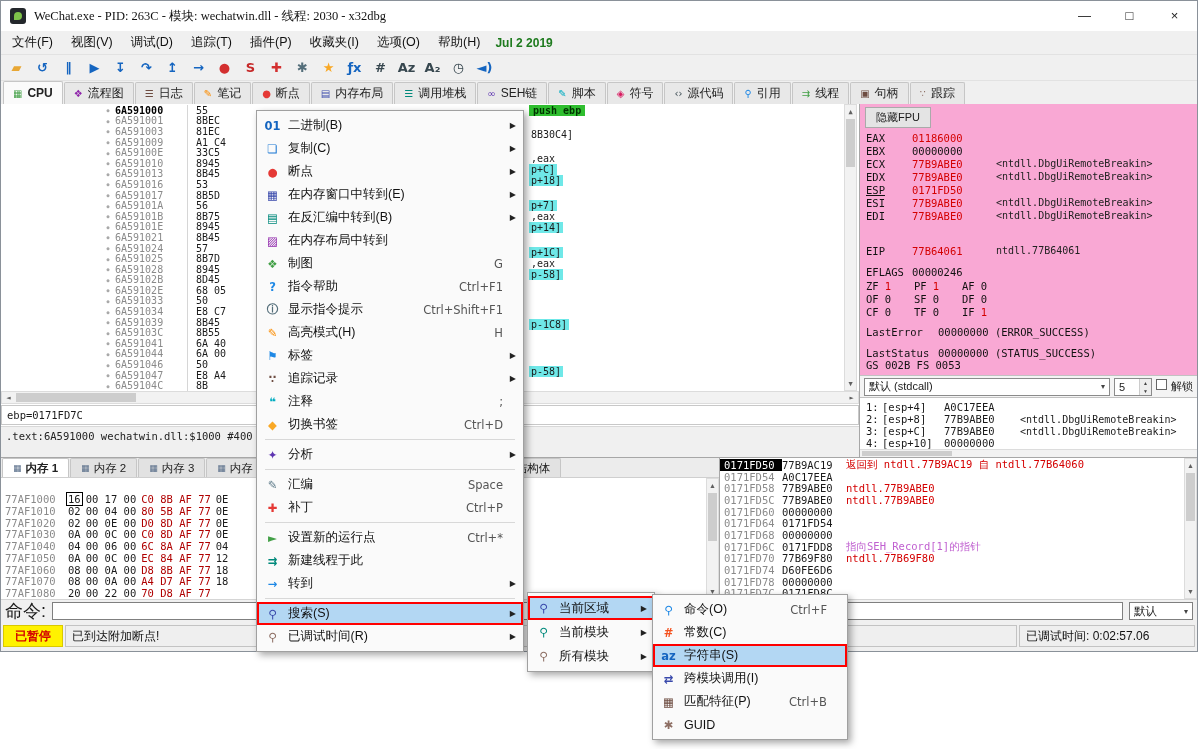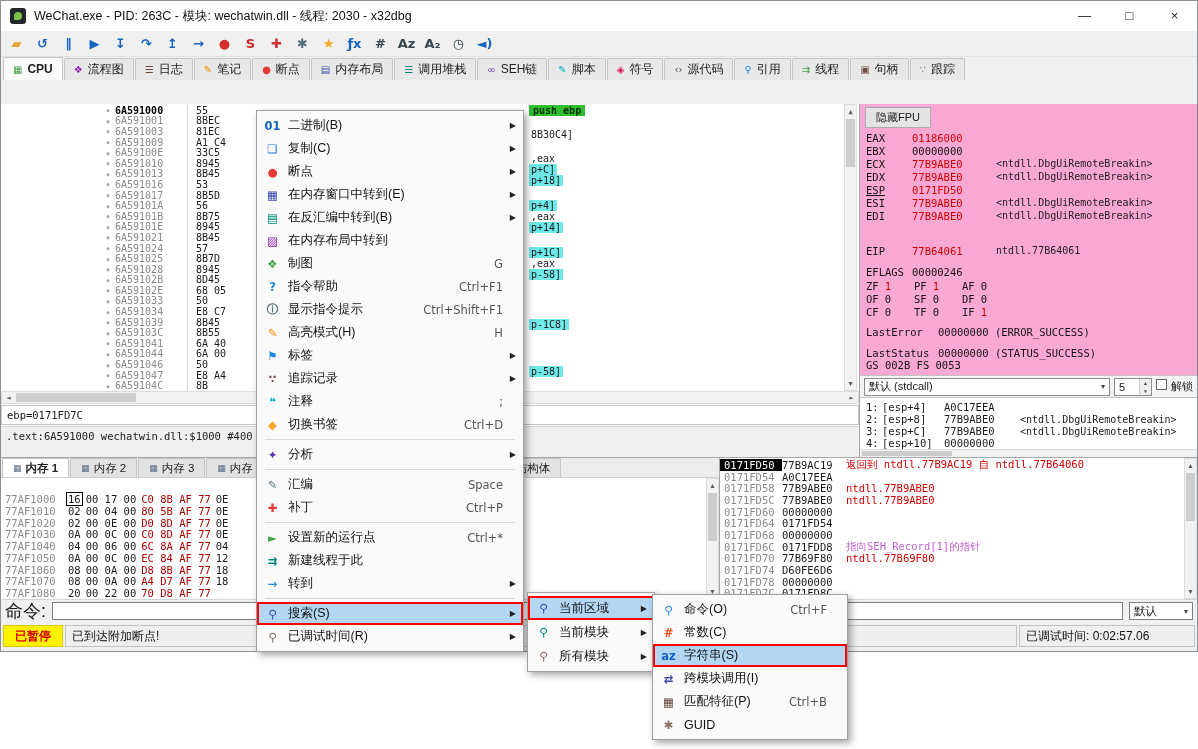--- a/index.html
+++ b/index.html
@@ -5,21 +5,21 @@
 *{margin:0;padding:0;box-sizing:border-box;}
 html,body{width:1198px;height:749px;}
 body{font-family:"Liberation Sans","DejaVu Sans",sans-serif;background:#ffffff;position:relative;overflow:hidden;font-size:12px;color:#1a1a1a;}
 .mono{font-family:"DejaVu Sans Mono",monospace;}
 .window{position:absolute;left:0;top:0;width:1198px;height:652px;background:#f0f0f0;border:1px solid #8a9199;}
 
 
 .titlebar{height:30px;background:#fff;display:flex;align-items:center;padding-left:9px;}
 .app-icon{width:16px;height:16px;background:#23272b;border-radius:3px;margin-right:8px;position:relative;flex:none;}
 .app-icon::after{content:"";position:absolute;left:4px;top:4px;width:8px;height:8px;background:#7ec24a;border-radius:50% 50% 50% 0;}
-.title-text{font-size:12.5px;color:#111;}
+.title-text{font-size:12.5px;color:#111;font-family:Liberation Serif, serif;}
 .win-btns{margin-left:auto;display:flex;height:30px;}
 .win-btn{width:45px;text-align:center;line-height:30px;font-size:13px;color:#222;}
 
 
 .menubar{height:24px;display:flex;align-items:center;background:#f0f0f0;padding-left:2px;border-bottom:1px solid #e2e2e2;}
 .menus{display:flex;}
 .menu-item{padding:3px 9px;font-size:12.5px;color:#111;}
 .build-date{color:var(--build_date_green);font-size:12px;margin-left:6px;font-weight:bold;}
 
 
@@ -160,20 +160,40 @@
   <div class="titlebar">
     <span class="app-icon"></span>
     <span class="title-text">WeChat.exe - PID: 263C - 模块: wechatwin.dll - 线程: 2030 - x32dbg</span>
     <span class="win-btns">
       <span class="win-btn">—</span>
       <span class="win-btn">□</span>
       <span class="win-btn">×</span>
     </span>
   </div>
 
+  <div class="menubar">
+    <span class="menus">
+      <span class="menu-item">文件(F)</span>
+
+      <span class="menu-item">视图(V)</span>
+
+      <span class="menu-item">调试(D)</span>
+
+      <span class="menu-item">追踪(T)</span>
+
+      <span class="menu-item">插件(P)</span>
+
+      <span class="menu-item">收藏夹(I)</span>
+
+      <span class="menu-item">选项(O)</span>
+
+      <span class="menu-item">帮助(H)</span>
+    </span>
+    <span class="build-date">Jul 2 2019</span>
+  </div>
 
   <div class="toolbar">
     <span class="tbtn" style="color: rgb(232, 167, 53);">▰</span>
 
     <span class="tbtn" style="color: rgb(21, 101, 192);">↺</span>
 
     <span class="tbtn" style="color: rgb(21, 101, 192);">‖</span>
 
     <span class="tbtn" style="color: rgb(21, 101, 192);">▶</span>
 
@@ -449,21 +469,21 @@
           <span class="d-bullet">●</span>
           <span class="d-addr">6A59104C</span>
           <span class="d-bytes">8B</span>
         </div>
       </div>
       <span class="cip mono">push ebp</span>
       <span class="frag mono" style="top:25px" data-hl="">8B30C4]</span>
       <span class="frag mono" style="top:49px" data-hl="">,eax</span>
       <span class="frag mono" style="top:60px" data-hl="1">p+C]</span>
       <span class="frag mono" style="top:71px" data-hl="1">p+18]</span>
-      <span class="frag mono" style="top:96px" data-hl="1">p+4]</span>
+      <span class="frag mono" style="top:96px" data-hl="1">p+7]</span>
       <span class="frag mono" style="top:107px" data-hl="">,eax</span>
       <span class="frag mono" style="top:118px" data-hl="1">p+14]</span>
       <span class="frag mono" style="top:143px" data-hl="1">p+1C]</span>
       <span class="frag mono" style="top:154px" data-hl="">,eax</span>
       <span class="frag mono" style="top:165px" data-hl="1">p-58]</span>
       <span class="frag mono" style="top:215px" data-hl="1">p-1C8]</span>
       <span class="frag mono" style="top:262px" data-hl="1">p-58]</span>
 
       <div class="sbar v" style="left:843px;top:0;height:287px;">
         <span class="sb-btn">▲</span>

